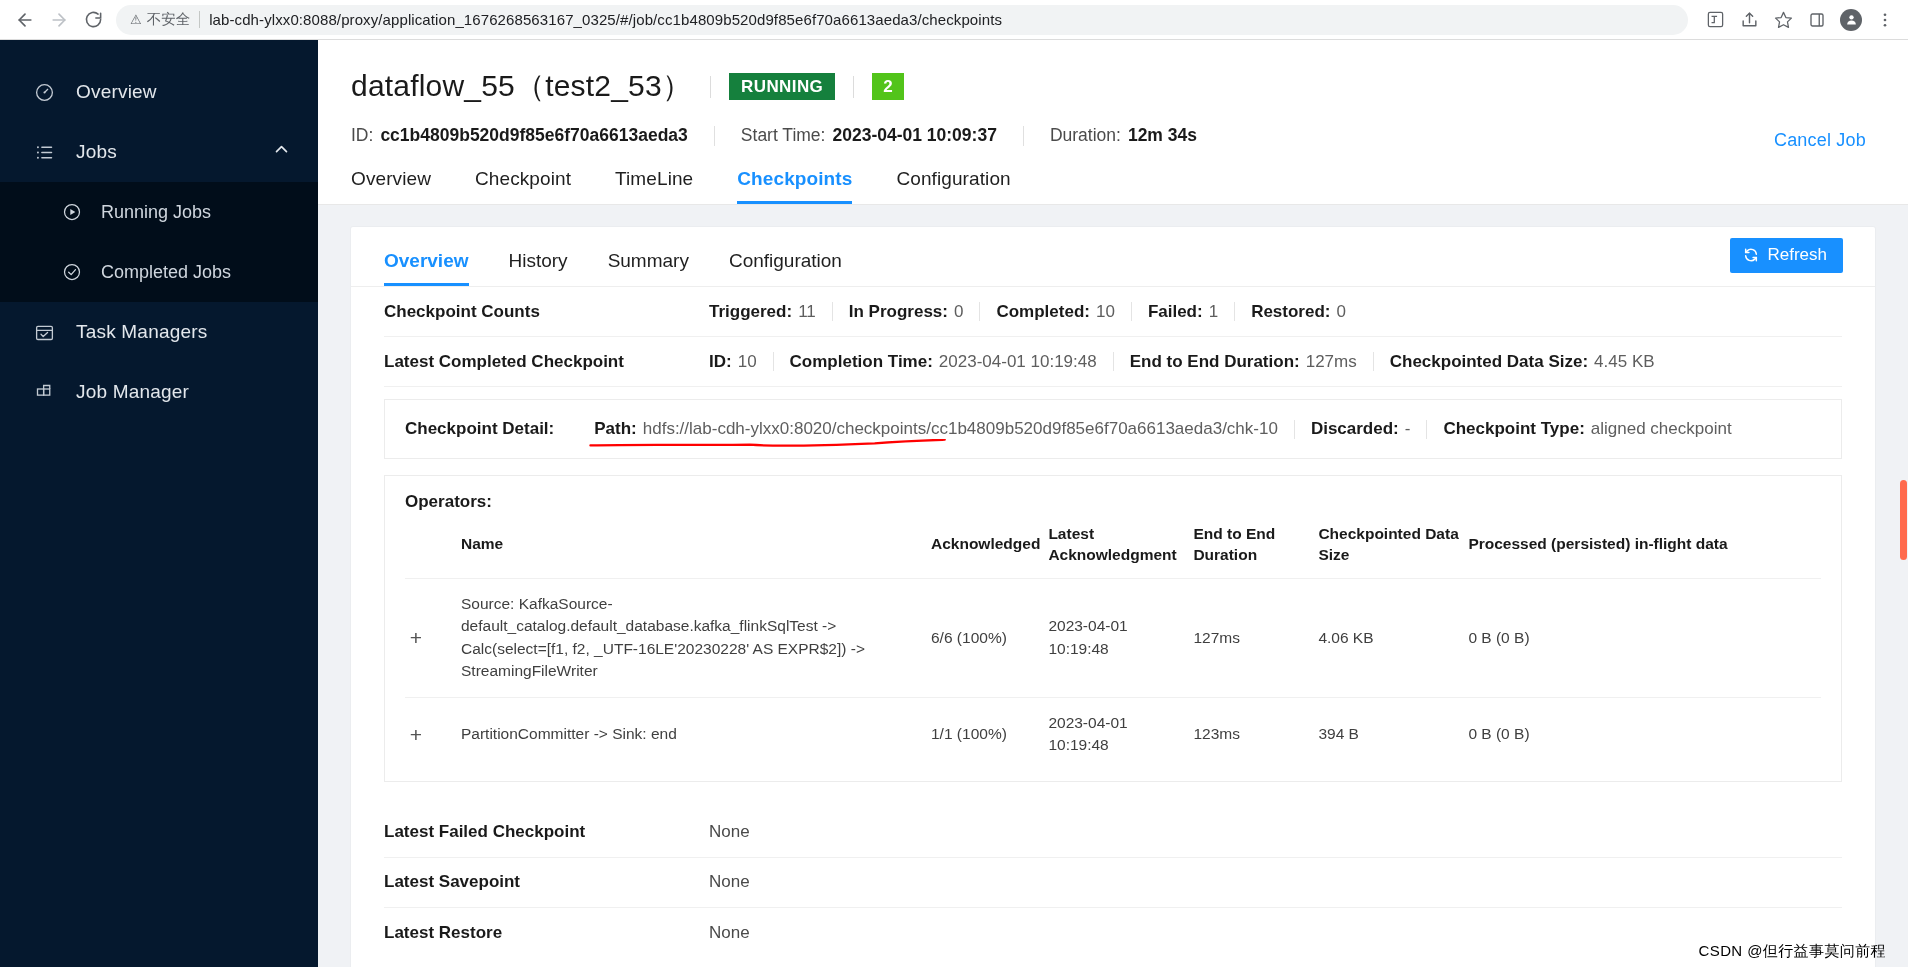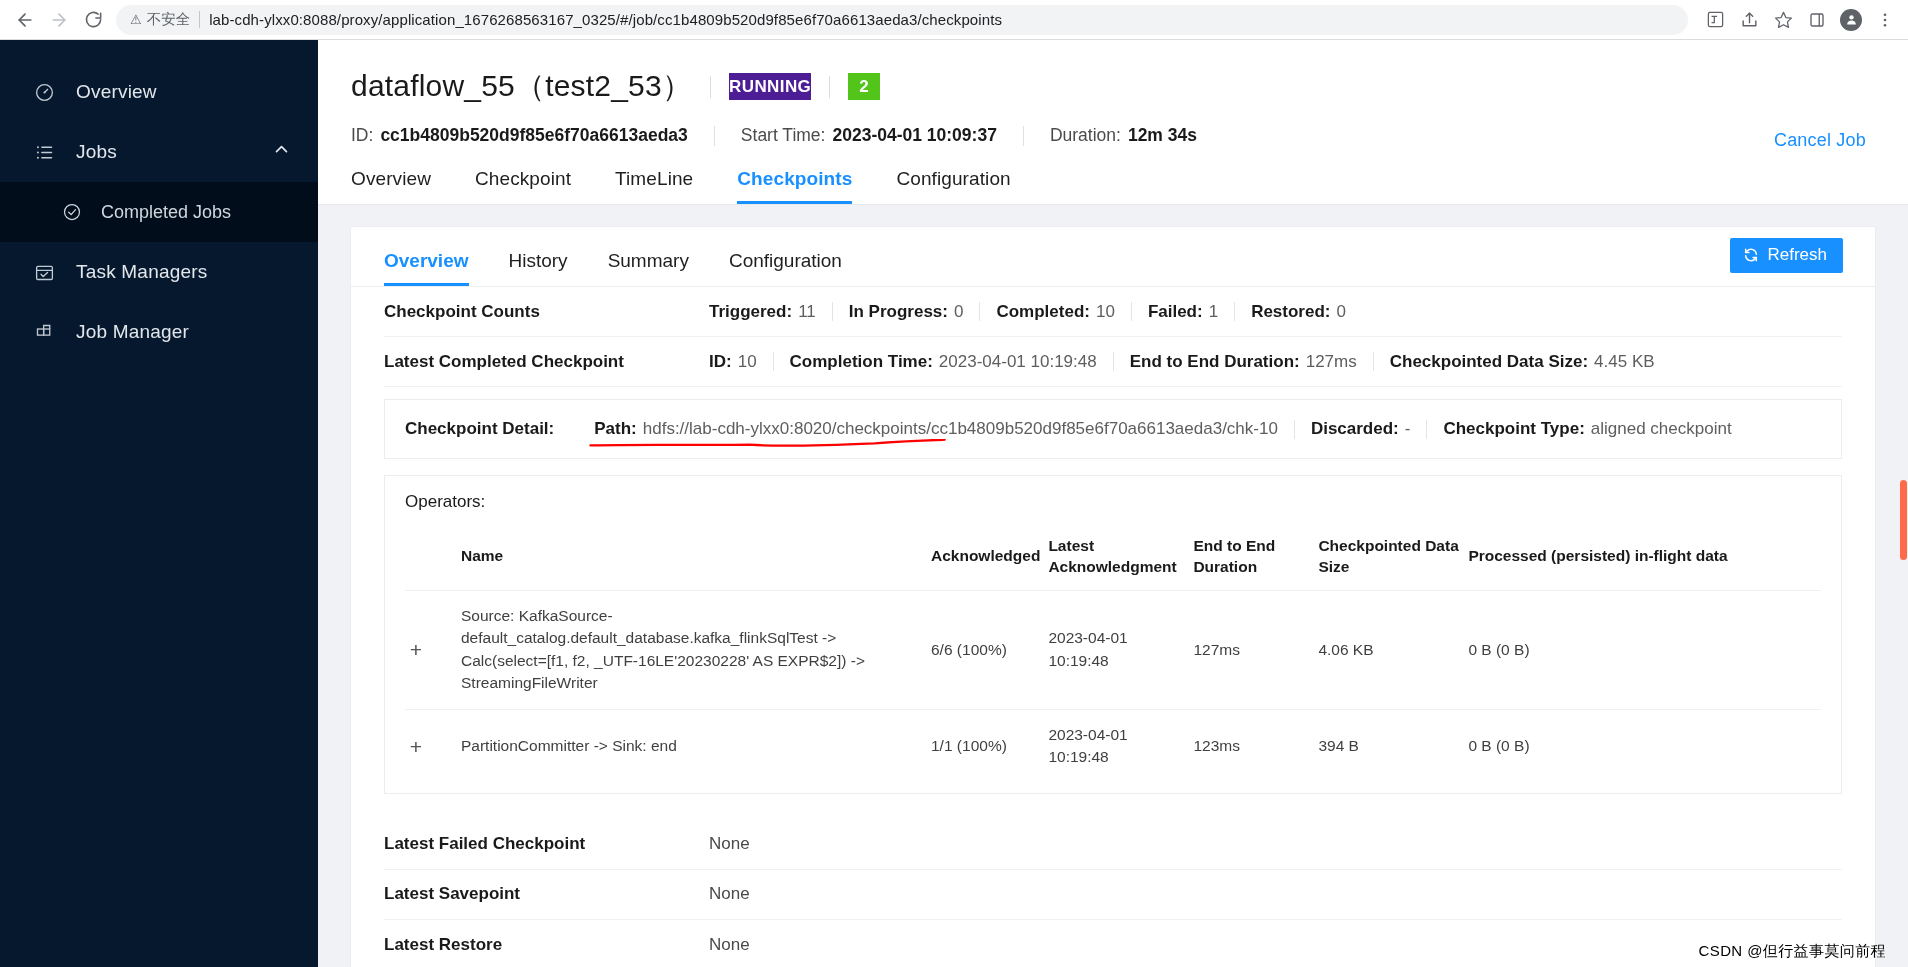--- a/index.html
+++ b/index.html
@@ -88,22 +88,22 @@
     flex: 1; min-width: 0; background: #ffffff;
     display: flex; flex-direction: column; position: relative;
   }
   .job-head { padding: 26px 42px 0 33px; background: #fff; }
   .job-title-row { display: flex; align-items: center; gap: 0; text-align: center; }
   .job-title {
     font-size: 30px; color: #1a1a1a; font-weight: 400; letter-spacing: .2px;
   }
   .vsep { width: 1px; height: 22px; background: #dcdcdc; margin: 0 18px; }
   .badge-running {
-    background: #4c1d95; color: #fff; font-size: 17px; font-weight: 700;
-    padding: 5px 0; letter-spacing: .4px; line-height: 1;
+    background: #15803d; color: #fff; font-size: 17px; font-weight: 700;
+    padding: 5px 12px; letter-spacing: .4px; line-height: 1;
   }
   .badge-count {
     background: #52c41a; color: #fff; font-size: 17px; font-weight: 700;
     padding: 5px 11px; letter-spacing: .4px; line-height: 1;
   }
   .cancel-job {
     position: absolute; right: 42px; top: 90px;
     color: #1890ff; font-size: 18px; cursor: pointer; letter-spacing: .2px;
   }
   .meta-row {
@@ -172,21 +172,21 @@
   .detail-box .lead { font-weight: 700; color: #1a1a1a; margin-right: 40px; }
   .path-wrap { position: relative; display: inline-flex; align-items: baseline; }
   .path-underline {
     position: absolute; left: -5px; right: -5px; bottom: -10px; height: 10px;
   }
 
   .ops-box {
     margin-top: 16px; border: 1px solid #ececec; background: #fff;
     padding: 16px 20px 10px 20px;
   }
-  .ops-label { font-size: 17px; font-weight: 400; color: #1a1a1a; margin-bottom: 12px; }
+  .ops-label { font-size: 17px; font-weight: 700; color: #1a1a1a; }
   table.ops { width: 100%; border-collapse: collapse; font-size: 15.5px; }
   table.ops th {
     text-align: left; font-weight: 700; color: #1a1a1a; font-size: 15.5px;
     padding: 12px 8px 12px 0; vertical-align: middle; line-height: 1.35;
     border-bottom: 1px solid #f0f0f0;
   }
   table.ops td {
     padding: 14px 8px 14px 0; color: #3f3f3f; vertical-align: middle;
     border-bottom: 1px solid #f0f0f0; line-height: 1.45;
   }
@@ -322,20 +322,29 @@
       </span>
       <span>Jobs</span>
       <span class="chev">
         <svg width="17" height="17" viewBox="0 0 24 24" fill="none" stroke="currentColor" stroke-width="2.4" stroke-linecap="round" stroke-linejoin="round">
             <polyline points="5 15 12 8 19 15"></polyline>
           </svg>
       </span>
     </div>
 
     <div class="sub-group">
+      <div class="side-sub">
+        <span class="ico">
+          <svg width="20" height="20" viewBox="0 0 24 24" fill="none" stroke="currentColor" stroke-width="1.5">
+              <circle cx="12" cy="12" r="9"></circle>
+              <polygon points="10 8.5 16 12 10 15.5" fill="currentColor" stroke="none"></polygon>
+            </svg>
+        </span>
+        <span>Running Jobs</span>
+      </div>
       <div class="side-sub">
         <span class="ico">
           <svg width="20" height="20" viewBox="0 0 24 24" fill="none" stroke="currentColor" stroke-width="1.5" stroke-linecap="round" stroke-linejoin="round">
               <circle cx="12" cy="12" r="9"></circle>
               <polyline points="8 12.3 11 15.2 16.2 9.2"></polyline>
             </svg>
         </span>
         <span>Completed Jobs</span>
       </div>
     </div>

